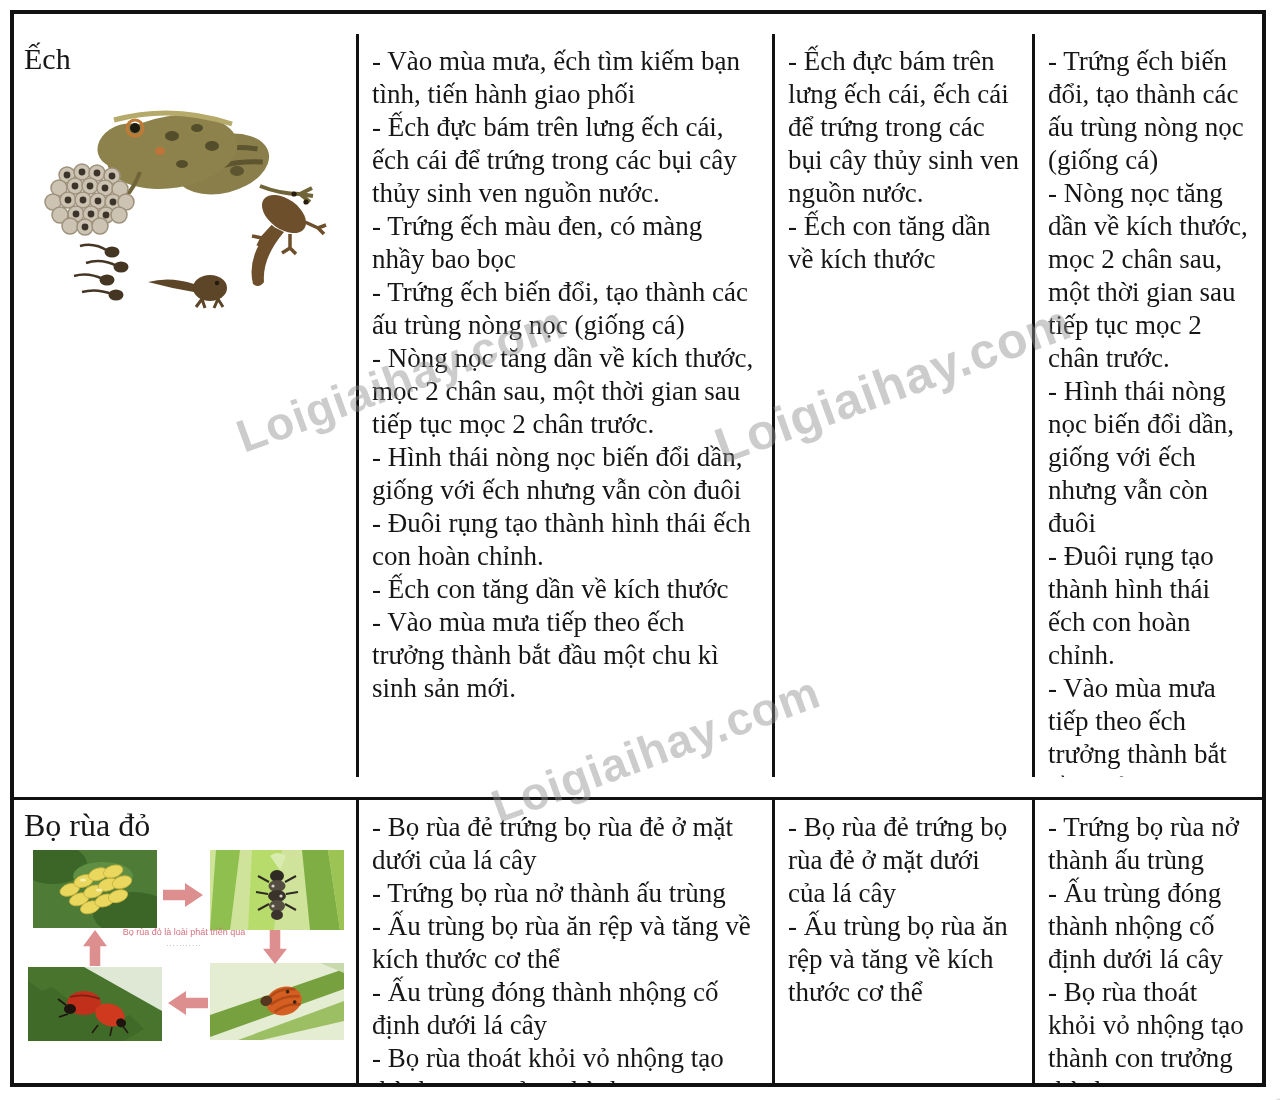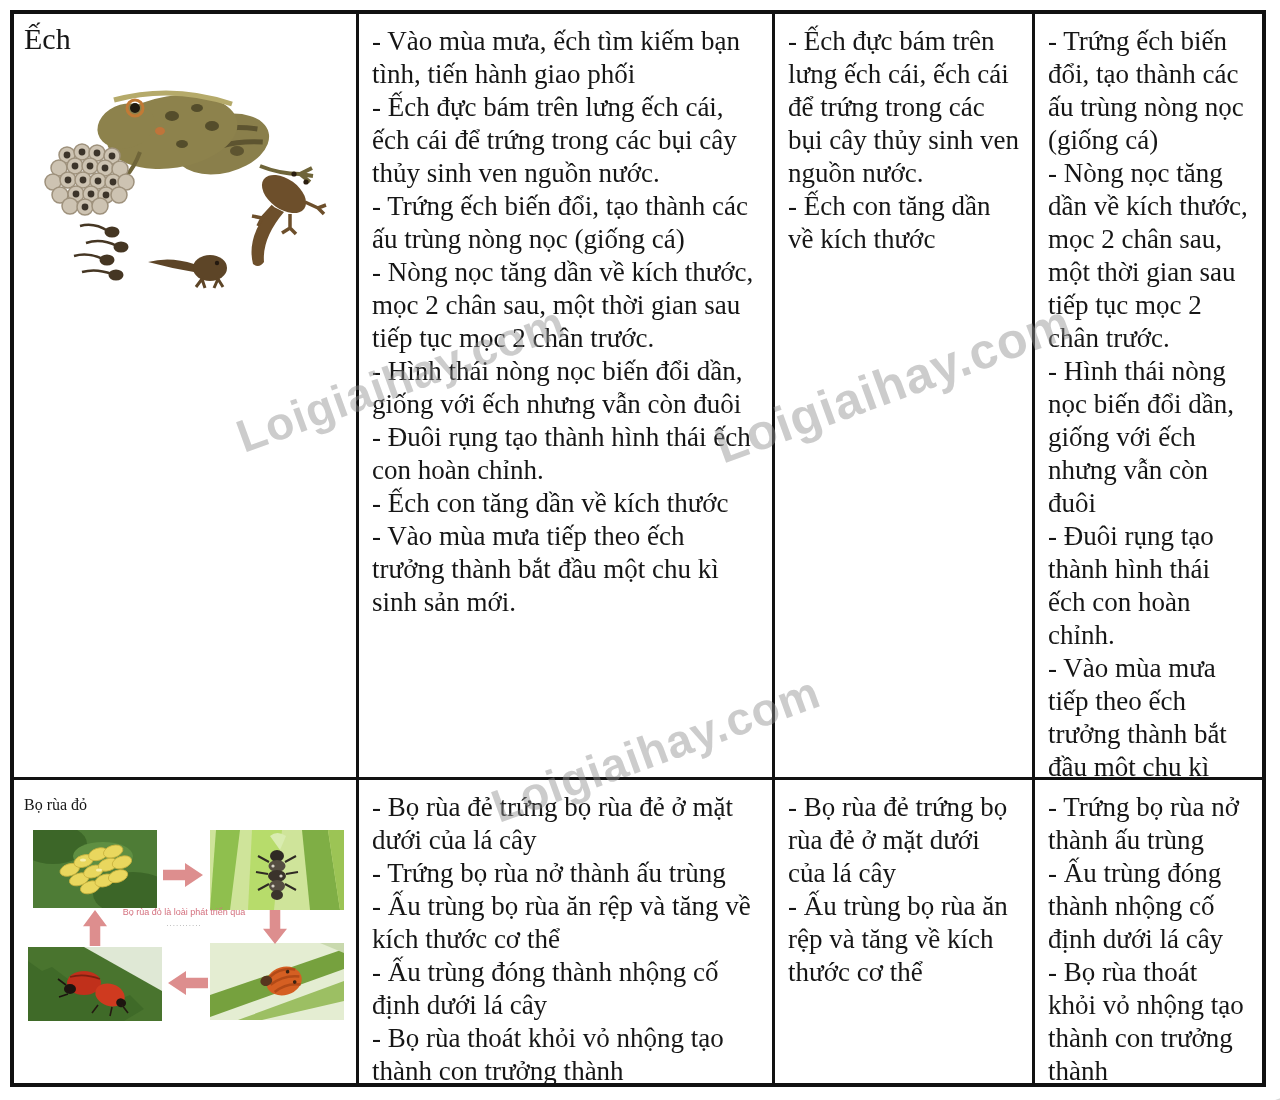--- a/index.html
+++ b/index.html
@@ -8,27 +8,27 @@
     overflow:hidden; font-family:"Liberation Serif", serif; color:#161616;
   }
   .tbl {
     position:absolute; left:10px; top:10px; width:1256px; height:1077px;
     border:4px solid #111; box-sizing:border-box;
     display:grid;
     grid-template-columns:342px 416px 260px 1fr;
     grid-template-rows:763px 1fr;
     background:#fff;
   }
-  .cell { position:relative; box-sizing:border-box; overflow:hidden; }
+  .cell { position:relative; box-sizing:border-box; overflow:hidden;margin-top:20px; }
   .bl { border-left:3px solid #111; }
   .bt { border-top:3px solid #111; }
   .txt { padding:11px 12px 0 13px; font-size:27px; line-height:33px; }
   .txt .line { margin:0; }
   .cell-title { position:absolute; left:10px; top:8px; font-size:30px; line-height:34px; }
-  .cell-title.small { font-size:16px; }
+  .cell-title.small { font-size:32px; }
 
   
   .wm {
     position:absolute; color:#8f8f8f; opacity:0.45; font-weight:700;
     font-family:"Liberation Sans", sans-serif; white-space:nowrap;
     transform:rotate(-20deg); pointer-events:none; z-index:6; letter-spacing:1px;
   }
   .wm1 { left:228px; top:352px; font-size:46px; }
   .wm2 { left:706px; top:355px; font-size:50px; }
   .wm3 { left:483px; top:722px; font-size:46px; }
@@ -165,20 +165,21 @@
           <circle cx="284" cy="126" r="2.6" fill="#2a1d0f"></circle>
           <path d="M283 146 L296 152 M296 152 L304 149 M296 152 L302 158" stroke="#6d4f2b" stroke-width="3.5" fill="none"></path>
           <path d="M251 150 L240 162 M240 162 L230 160 M240 162 L236 170 M268 158 L268 172 M268 172 L260 177 M268 172 L274 178" stroke="#6d4f2b" stroke-width="3.5" fill="none"></path>
         </g>
       </svg>
     </div>
 
     <div class="cell bl txt">
         <div class="line">- Vào mùa mưa, ếch tìm kiếm bạn tình, tiến hành giao phối</div>
         <div class="line">- Ếch đực bám trên lưng ếch cái, ếch cái để trứng trong các bụi cây thủy sinh ven nguồn nước.</div>
+        <div class="line">- Trứng ếch màu đen, có màng nhầy bao bọc</div>
         <div class="line">- Trứng ếch biến đổi, tạo thành các ấu trùng nòng nọc (giống cá)</div>
         <div class="line">- Nòng nọc tăng dần về kích thước, mọc 2 chân sau, một thời gian sau tiếp tục mọc 2 chân trước.</div>
         <div class="line">- Hình thái nòng nọc biến đổi dần, giống với ếch nhưng vẫn còn đuôi</div>
         <div class="line">- Đuôi rụng tạo thành hình thái ếch con hoàn chỉnh.</div>
         <div class="line">- Ếch con tăng dần về kích thước</div>
         <div class="line">- Vào mùa mưa tiếp theo ếch trưởng thành bắt đầu một chu kì sinh sản mới.</div>
       </div>
     <div class="cell bl txt">
         <div class="line">- Ếch đực bám trên lưng ếch cái, ếch cái để trứng trong các bụi cây thủy sinh ven nguồn nước.</div>
         <div class="line">- Ếch con tăng dần về kích thước</div>

